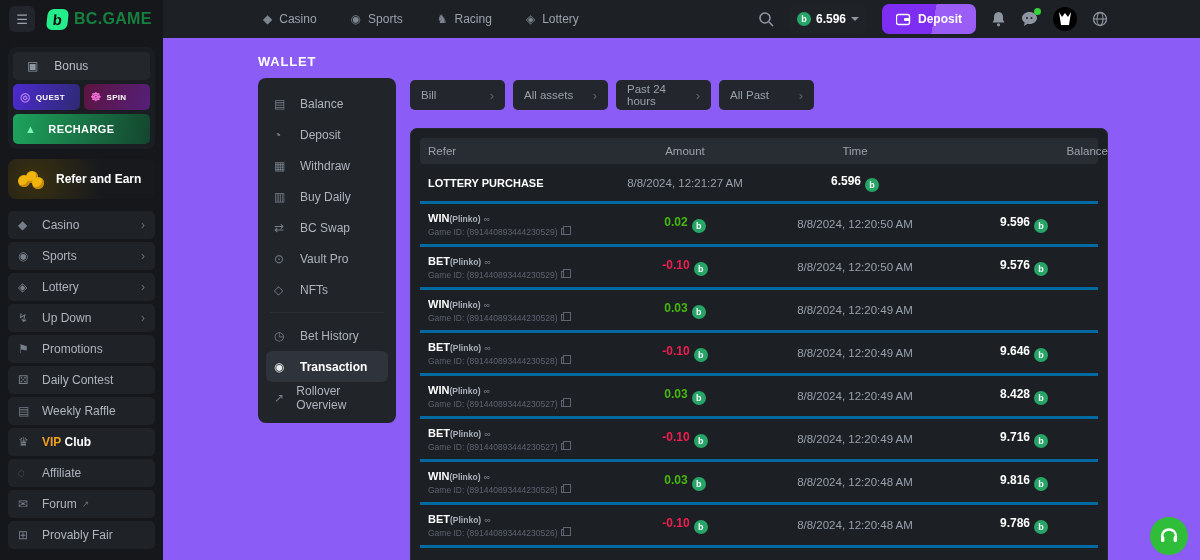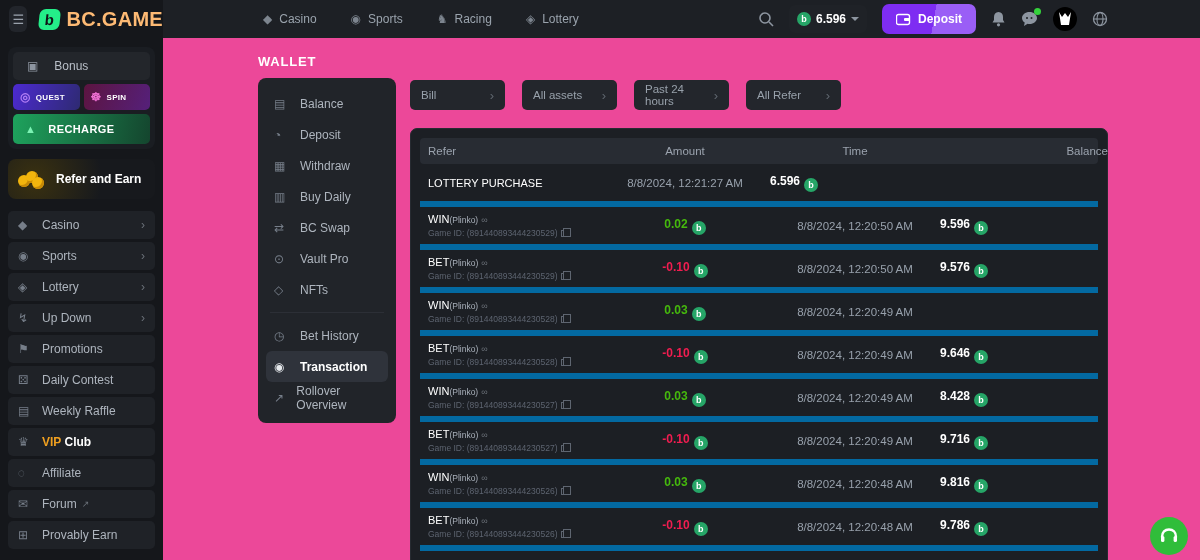--- a/index.html
+++ b/index.html
@@ -8,21 +8,21 @@
   .app { position:relative; width:1200px; height:560px; }
 
   
   .header { position:absolute; top:0; left:0; right:0; height:38px; display:flex; z-index:5; }
   .header-left { width:163px; background:#15171b; display:flex; align-items:center; padding-left:9px; flex:none; }
   .burger { width:26px; height:26px; background:#22252b; border-radius:6px; color:#9aa2ac;
     font-size:13px; display:flex; align-items:center; justify-content:center; cursor:pointer; }
   .logo { display:flex; align-items:center; gap:6px; margin-left:12px; }
   .logo-mark { width:21px; height:21px; background:#24ee89; border-radius:6px; color:#101216;
     font-weight:bold; font-size:15px; display:flex; align-items:center; justify-content:center; transform:skewX(-6deg); }
-  .logo-text { color:#fdba74; font-weight:bold; font-size:20px; letter-spacing:.3px; }
+  .logo-text { color:#15803d; font-weight:bold; font-size:16px; letter-spacing:.3px; }
   .header-main { flex:1; background:#1d2025; display:flex; align-items:center; padding-right:92px; }
   .top-nav { display:flex; gap:34px; margin-left:100px; }
   .nav-item { display:flex; align-items:center; gap:7px; color:#9aa3ad; font-size:12px; cursor:pointer; }
   .nav-item .glyph { font-size:12px; color:#7d858f; }
   .right-group { margin-left:auto; display:flex; align-items:center; gap:15px; }
   .svg-ic { display:block; }
   .balance-chip { height:28px; background:#1f2227; border-radius:6px; display:flex; align-items:center;
     gap:5px; padding:0 8px; cursor:pointer; }
   .balance-chip .val { color:#fff; font-weight:bold; font-size:12px; }
   .caret { width:0; height:0; border-left:4px solid transparent; border-right:4px solid transparent;
@@ -65,58 +65,58 @@
   .side-item { height:28px; background:#1f2227; border-radius:5px; margin-bottom:3px; display:flex;
     align-items:center; padding:0 10px; cursor:pointer; }
   .side-item .glyph { width:24px; color:#767e89; font-size:12px; }
   .side-item .lbl { color:#aeb5be; font-size:12px; }
   .side-item .lbl b.accent { color:#f0a020; font-weight:bold; }
   .side-item .lbl b.rest { color:#fff; font-weight:bold; }
   .side-item .chev { margin-left:auto; color:#6a7078; font-size:12px; }
   .side-item .ext { margin-left:5px; color:#6a7078; font-size:9px; }
 
   
-  .main { position:absolute; top:38px; left:163px; right:0; bottom:0; background:#ec4899; overflow:hidden; }
+  .main { position:absolute; top:38px; left:163px; right:0; bottom:0; background:#8b5cf6; overflow:hidden; }
   .wallet-title { position:absolute; left:95px; top:16px; color:#fff; font-weight:bold; font-size:13px; letter-spacing:.8px; }
   .wallet-nav { position:absolute; left:95px; top:40px; width:138px; background:#212429; border-radius:8px; padding:10px 8px; }
   .w-item { height:31px; display:flex; align-items:center; border-radius:6px; padding:0 8px; cursor:pointer; }
   .w-item .glyph { width:26px; color:#767e89; font-size:12px; }
   .w-item .lbl { color:#aeb5be; font-size:12px; }
   .w-item.active { background:#2f333b; }
   .w-item.active .lbl { color:#fff; font-weight:bold; }
   .w-item.active .glyph { color:#e7eaee; }
   .w-divider { height:1px; background:#2c2f36; margin:7px 4px; }
 
   .content { position:absolute; left:247px; top:42px; width:698px; }
-  .filters { display:flex; gap:17px; }
+  .filters { display:flex; gap:8px; }
   .filter-chip { width:95px; height:30px; background:#23262c; border-radius:5px; display:flex; align-items:center;
     justify-content:space-between; padding:0 11px; cursor:pointer; }
   .filter-chip .lbl { color:#98a1ab; font-size:11.5px; }
   .filter-chip .chev { color:#5f666e; font-size:13px; }
 
   .table-wrap { margin-top:18px; border:1px solid #272b31; border-radius:7px; background:#1c1f24;
     padding:9px; height:700px; }
   .t-grid { display:grid; grid-template-columns:172px 170px 170px 168px; align-items:center; }
   .t-head { background:#282c33; border-radius:4px; height:26px; padding:0 8px; }
   .t-head span { color:#9ba3ae; font-size:11.5px; }
   .t-head .c2,.t-head .c3 { text-align:center; } .t-head .c4 { text-align:right; }
-  .t-row { padding:6px 8px; min-height:43px; border-top:6px solid #0369a1; }
+  .t-row { padding:6px 8px; min-height:43px; border-top:3px solid #0369a1; }
   .t-row:first-of-type { border-top:none; min-height:37px; }
-  .cell-type .line1 { color:#fff; font-weight:normal; font-size:11px; white-space:nowrap; }
+  .cell-type .line1 { color:#fff; font-weight:bold; font-size:11px; white-space:nowrap; }
   .cell-type .line1 .game { color:#aab1bb; font-size:8.5px; }
   .cell-type .line1 .lnk { color:#6a7078; font-size:9px; margin-left:3px; cursor:pointer; }
   .cell-type .line2 { color:#5d6470; font-size:8.5px; margin-top:3px; white-space:nowrap; display:flex; align-items:center; }
   .ico-copy { position:relative; width:6px; height:7px; border:1px solid #5e6570; display:inline-block;
     margin-left:4px; cursor:pointer; }
   .ico-copy::before { content:""; position:absolute; left:1px; top:-3px; width:6px; height:7px;
     border:1px solid #5e6570; background:#1c1f24; }
   .cell-amt { text-align:center; font-weight:bold; font-size:12px; white-space:nowrap; }
   .cell-amt .pos { color:#45b80d; } .cell-amt .neg { color:#f01d50; }
   .cell-time { text-align:center; color:#98a1ac; font-size:11.5px; }
-  .cell-bal { text-align:left; color:#fff; font-weight:bold; font-size:12px; white-space:nowrap; }
+  .cell-bal { text-align:center; color:#fff; font-weight:bold; font-size:12px; white-space:nowrap; }
   .cell-amt .coin,.cell-bal .coin { vertical-align:-3px; margin-left:4px; }
 
   .support-fab { position:absolute; right:12px; bottom:5px; width:38px; height:38px; border-radius:50%;
     background:#30bd3a; display:flex; align-items:center; justify-content:center; cursor:pointer; z-index:9; }
 </style>
 </head>
 <body>
 
 <div class="app">
 
@@ -266,21 +266,21 @@
           <span class="glyph">◌</span>
           <span class="lbl">Affiliate</span>
         </div>
         <div class="side-item">
           <span class="glyph">✉</span>
           <span class="lbl">Forum</span>
           <span class="ext">↗</span>
         </div>
         <div class="side-item">
           <span class="glyph">⊞</span>
-          <span class="lbl">Provably Earn</span>
+          <span class="lbl">Provably Fair</span>
         </div>
       </div>
   </div>
 
   <div class="main">
     <div class="wallet-title">WALLET</div>
     <div class="wallet-nav" id="wallet-nav">
         <div class="w-item">
           <span class="glyph">▤</span>
           <span class="lbl">Balance</span>
@@ -332,21 +332,21 @@
           </div>
           <div class="filter-chip">
             <span class="lbl">All assets</span>
             <span class="chev">›</span>
           </div>
           <div class="filter-chip">
             <span class="lbl">Past 24 hours</span>
             <span class="chev">›</span>
           </div>
           <div class="filter-chip">
-            <span class="lbl">All Refer</span>
+            <span class="lbl">All Past</span>
             <span class="chev">›</span>
           </div>
         </div>
       <div class="table-wrap">
         <div class="t-grid t-head">
           <span class="c1">Refer</span>
           <span class="c2">Amount</span>
           <span class="c3">Time</span>
           <span class="c4">Balance</span>
         </div>

